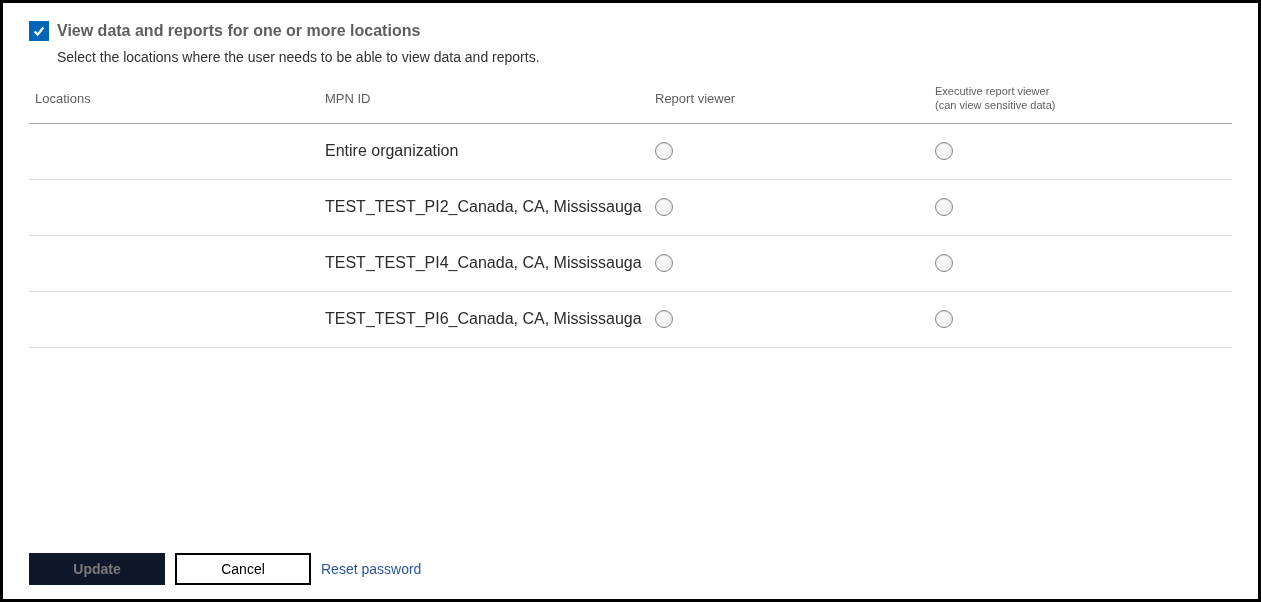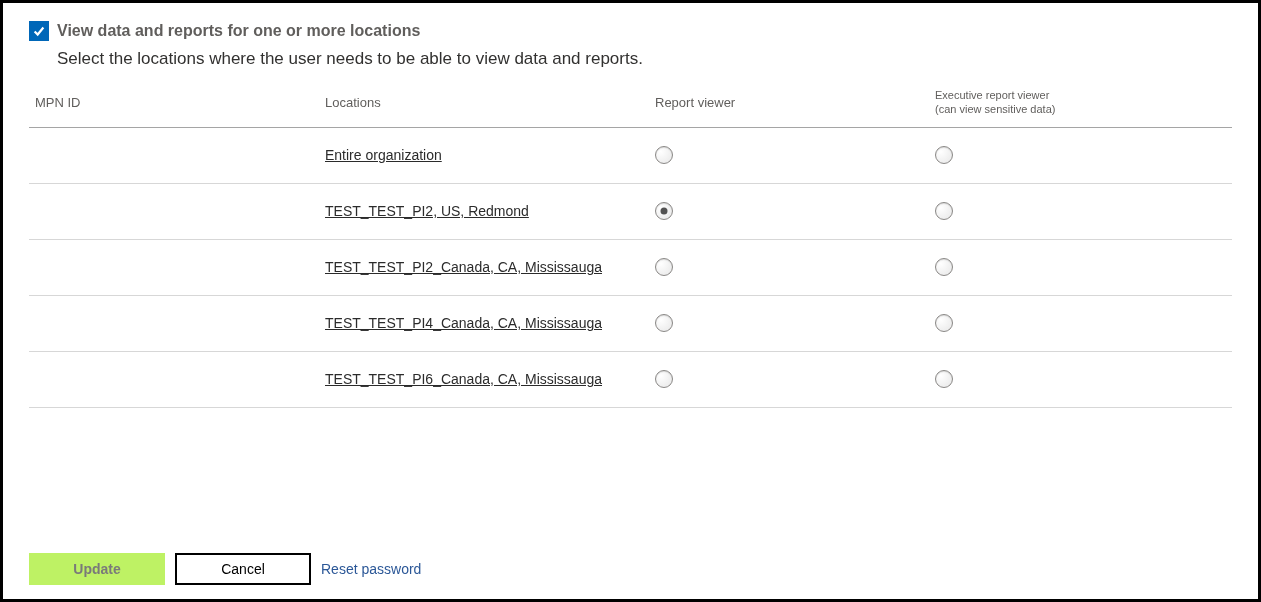--- a/index.html
+++ b/index.html
@@ -29,21 +29,21 @@
     display: flex; align-items: center; justify-content: center;
     cursor: pointer;
   }
   .checkbox svg { width: 14px; height: 14px; stroke: #fff; stroke-width: 2.5; fill: none; }
   .section-title {
     font-size: 16px;
     font-weight: 600;
     color: #605e5c;
   }
   .section-desc {
-    font-size: 17px;
+    font-size: 14px;
     color: #323130;
     margin: 8px 0 16px 28px;
   }
   .table {
     width: 100%;
   }
   .thead, .trow {
     display: grid;
     grid-template-columns: 290px 330px 280px 1fr;
     align-items: center;
@@ -56,23 +56,22 @@
     padding-bottom: 10px;
     padding-top: 4px;
   }
   .thead .exec-col {
     line-height: 1.25;
     font-size: 11px;
   }
   .trow {
     border-bottom: 1px solid #d7d7d7;
     min-height: 56px;
-    font-size: 14px;
+    font-size: 16px;
     color: #2b2b2b;
-    text-decoration: underline;
   }
   .radio {
     width: 18px; height: 18px;
     border: 1px solid #8a8886;
     border-radius: 50%;
     background: radial-gradient(circle at 30% 30%, #ffffff, #e7e7e7);
     position: relative;
     cursor: pointer;
     box-shadow: inset 0 1px 1px rgba(0,0,0,0.12);
   }
@@ -96,21 +95,21 @@
   .btn {
     height: 32px;
     min-width: 136px;
     display: flex;
     align-items: center;
     justify-content: center;
     font-size: 14px;
     cursor: pointer;
   }
   .btn-update {
-    background: #bef264;
+    background: #0f172a;
     color: #7a7a7a;
     border: none;
     font-weight: 600;
   }
   .btn-cancel {
     background: #fff;
     border: 2px solid #000;
     font-weight: 400;
     color: #000;
   }
@@ -131,51 +130,41 @@
           <polyline points="3,8.5 6.5,12 13,4"></polyline>
         </svg>
     </div>
     <div class="section-title">View data and reports for one or more locations</div>
   </div>
 
   <div class="section-desc">Select the locations where the user needs to be able to view data and reports.</div>
 
   <div class="table">
     <div class="thead">
+      <div>Locations</div>
       <div>MPN ID</div>
-      <div>Locations</div>
       <div>Report viewer</div>
       <div class="exec-col">
         <span>Executive report viewer</span><br>
         <span>(can view sensitive data)</span>
       </div>
     </div>
     <div id="tbody">
         <div class="trow">
           <div></div>
           <div>Entire organization</div>
           <div>
             <div class="radio"></div>
           </div>
           <div>
             <div class="radio"></div>
           </div>
         </div>
         <div class="trow">
           <div></div>
-          <div>TEST_TEST_PI2, US, Redmond</div>
-          <div>
-            <div class="radio selected"></div>
-          </div>
-          <div>
-            <div class="radio"></div>
-          </div>
-        </div>
-        <div class="trow">
-          <div></div>
           <div>TEST_TEST_PI2_Canada, CA, Mississauga</div>
           <div>
             <div class="radio"></div>
           </div>
           <div>
             <div class="radio"></div>
           </div>
         </div>
         <div class="trow">
           <div></div>

